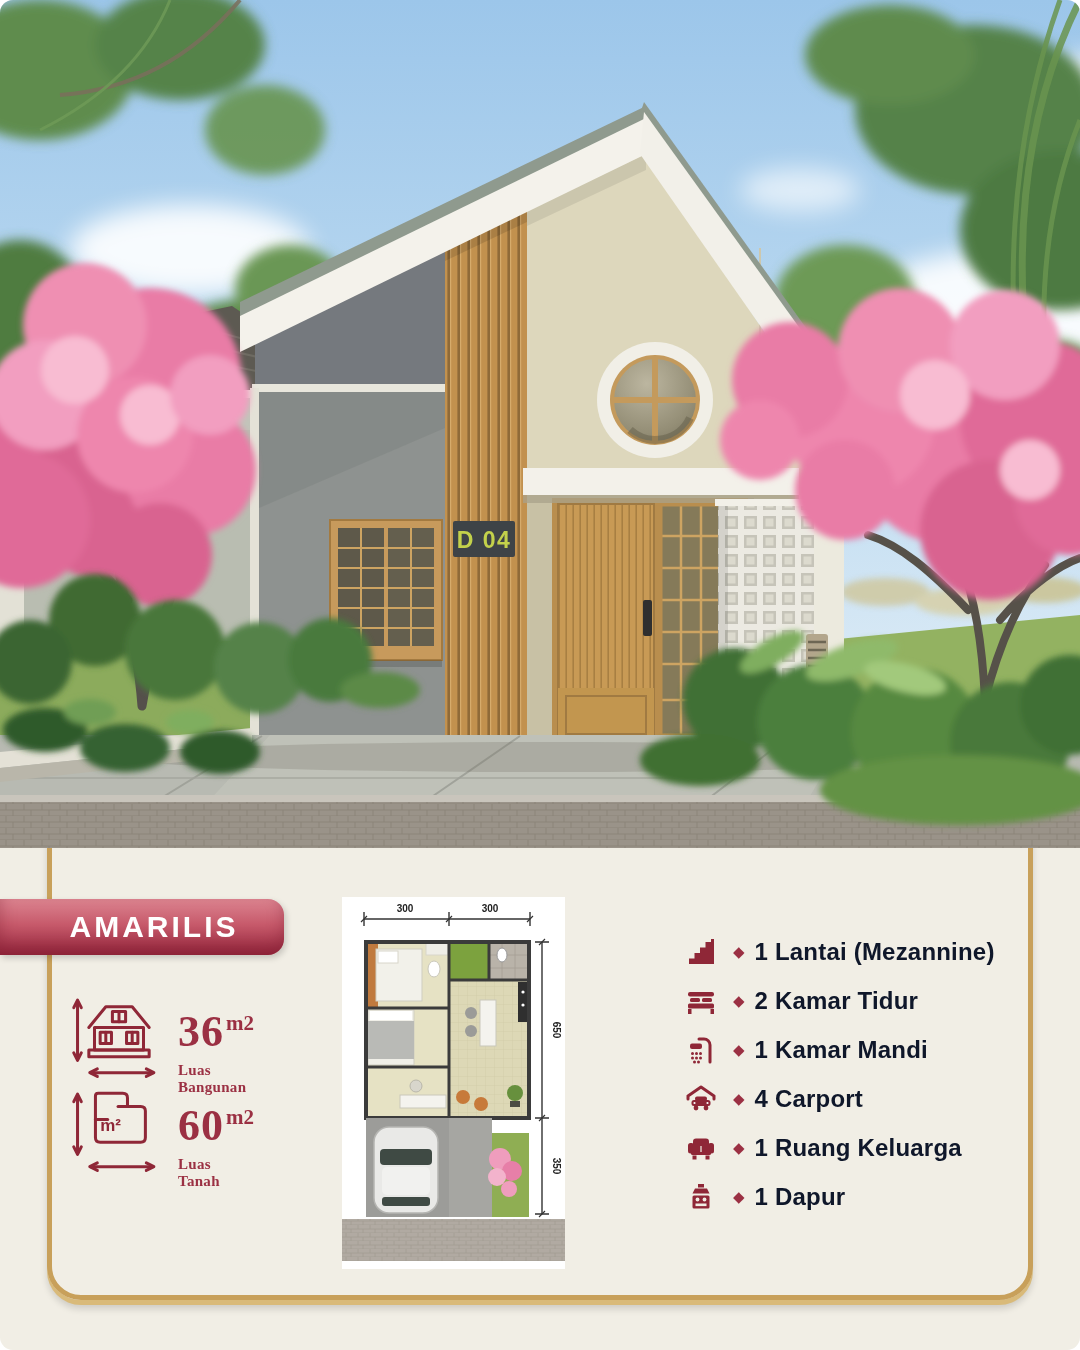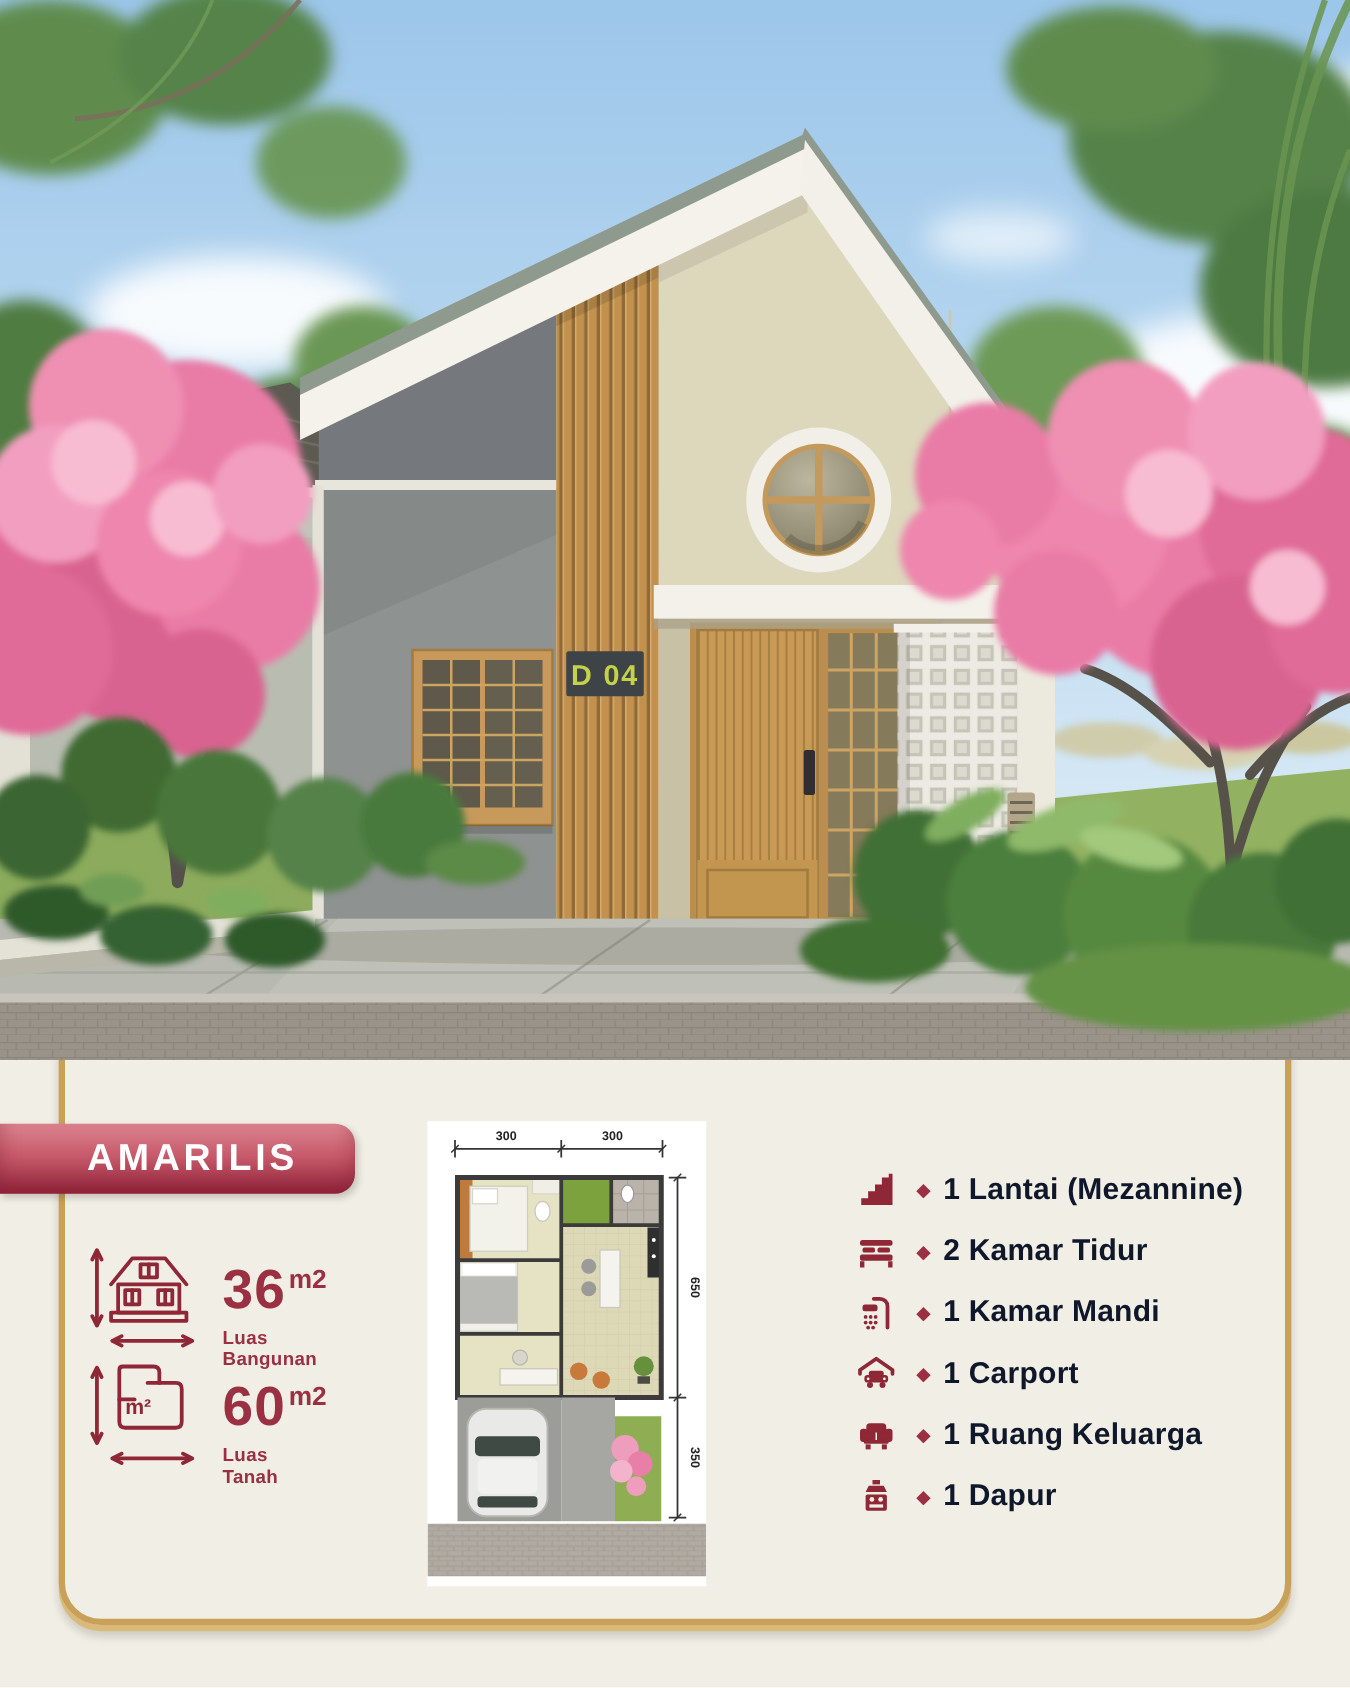--- a/index.html
+++ b/index.html
@@ -1,35 +1,35 @@
 <!DOCTYPE html>
 <html><head>
 <meta charset="utf-8">
 <style>
   html,body{margin:0;padding:0;background:#ffffff;}
   #canvas{position:relative;width:1080px;height:1350px;overflow:hidden;
-          background:#f1eee5;font-family:"Liberation Sans",sans-serif;}
+          background:#f1eee5;font-family:"Liberation Sans",sans-serif;border-radius:13px;}
   
   #photo{position:absolute;left:0;top:0;z-index:2;display:block;}
   
   .frame{position:absolute;left:47px;top:790px;width:976px;height:500px;
          border:5px solid #c8a05a;border-radius:34px;z-index:1;
          box-shadow:0 5px 0 #d9ba79, 0 9px 7px rgba(0,0,0,.14);}
   
   .badge{position:absolute;left:0;top:899px;width:284px;height:56px;z-index:3;
          display:flex;align-items:center;justify-content:center;
          background:linear-gradient(180deg,#dc8490 0%,#c75a6b 45%,#9c2c42 100%);
          border-radius:0 16px 16px 0;
          box-shadow:inset 0 -10px 16px rgba(110,15,35,.35), 2px 3px 6px rgba(0,0,0,.18);}
   .badge span{color:#fff;font-size:30px;font-weight:700;letter-spacing:3px;margin-left:24px;}
   
   .spec{position:absolute;left:70px;display:flex;align-items:flex-start;z-index:3;}
   #spec-1{top:986px;} #spec-2{top:1080px;}
   .spec-icon{width:98px;height:98px;flex:0 0 auto;}
-  .spec-text{margin-left:10px;margin-top:24px;color:#9b3043;}
+  .spec-text{margin-left:10px;margin-top:24px;color:#9b3043;font-family:Liberation Serif, serif;}
   .spec-value{font-size:44px;font-weight:700;line-height:1;letter-spacing:1px;}
   .spec-unit{font-size:21px;font-weight:700;position:relative;top:-16px;margin-left:2px;}
   .spec-label{font-size:15px;font-weight:700;line-height:1.15;margin-top:8px;letter-spacing:.3px;}
   
   .plan-card{position:absolute;left:342px;top:897px;width:223px;height:372px;
              background:#ffffff;z-index:3;}
   
   .features{position:absolute;left:686px;top:936px;margin:0;padding:0;list-style:none;z-index:3;}
   .features li{display:flex;align-items:center;height:31px;margin-bottom:18px;}
   .feat-icon{width:30px;height:30px;flex:0 0 auto;}
@@ -486,21 +486,21 @@
         <g fill="#8f2737">
           <rect x="9" y="12.5" width="12" height="4.5" rx="2"></rect>
           <rect x="5.5" y="16" width="19" height="6" rx="2.5"></rect>
           <circle cx="10" cy="24" r="2.4"></circle>
             <circle cx="20" cy="24" r="2.4"></circle>
         </g>
         <circle cx="8.5" cy="19" r="1.1" fill="#fff"></circle>
           <circle cx="21.5" cy="19" r="1.1" fill="#fff"></circle>
       </svg>
       <span class="feat-bullet">◆</span>
-      <span class="feat-text">1 Carport</span>
+      <span class="feat-text">4 Carport</span>
     </li>
     <li>
       <svg class="feat-icon" viewBox="0 0 30 30" fill="#8f2737">
         <rect x="7" y="5.5" width="16" height="9" rx="3"></rect>
         <rect x="2" y="10" width="6" height="10.5" rx="2.5"></rect>
         <rect x="22" y="10" width="6" height="10.5" rx="2.5"></rect>
         <rect x="7" y="13" width="16" height="6"></rect>
         <rect x="5" y="18.5" width="20" height="3.5" rx="1.5"></rect>
         <rect x="6.5" y="22.5" width="4" height="4"></rect>
         <rect x="19.5" y="22.5" width="4" height="4"></rect>

